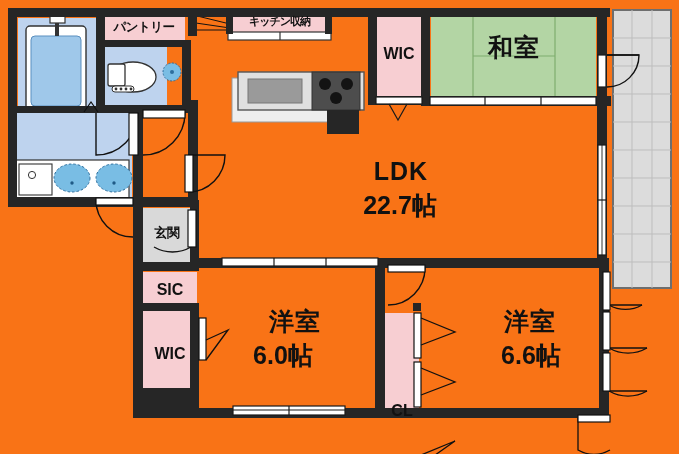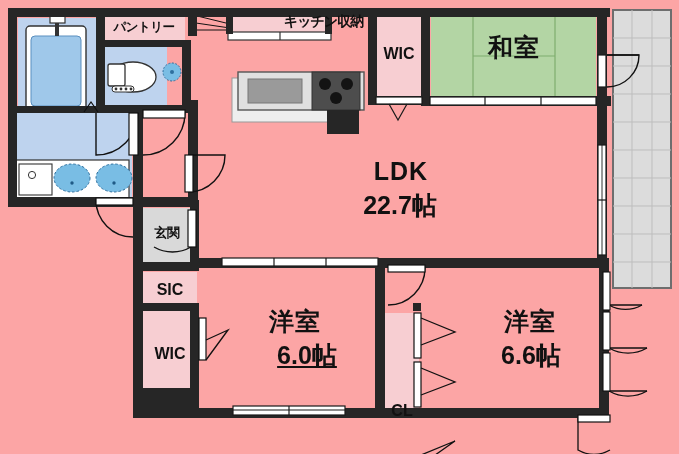--- a/index.html
+++ b/index.html
@@ -1,25 +1,25 @@
 <!DOCTYPE html>
 <html><head>
 <meta charset="utf-8">
 <style>
   html,body{margin:0;padding:0;background:#ffffff;}
   body{font-family:"Liberation Sans","DejaVu Sans",sans-serif;}
-  #plan{position:relative;width:679px;height:454px;background:#fca5a5;overflow:hidden;}
+  #plan{position:relative;width:679px;height:454px;background:#f97316;overflow:hidden;}
   #plan svg{position:absolute;left:0;top:0;}
   .lbl{position:absolute;font-weight:bold;color:#111111;white-space:nowrap;
        display:flex;align-items:center;justify-content:center;line-height:1.0;}
   .lbl-room-name{font-size:25px;letter-spacing:1px;}
   .lbl-room-area{font-size:25px;letter-spacing:0px;}
   .lbl-small{font-size:16px;font-weight:bold;}
   .lbl-jp-small{font-size:12.5px;font-weight:bold;letter-spacing:-0.5px;}
-  .lbl-jp-tiny{font-size:14px;font-weight:bold;letter-spacing:-1px;padding-left:44px;}
+  .lbl-jp-tiny{font-size:11px;font-weight:bold;letter-spacing:-1px;}
   .lbl-genkan{font-size:13px;font-weight:bold;letter-spacing:-0.5px;}
 </style>
 </head>
 <body>
 
 <div id="plan">
 
   <svg width="679" height="454" viewBox="0 0 679 454">
 
     <g>
@@ -272,20 +272,20 @@
   <div class="lbl lbl-room-name" style="left:346px;top:155px;width:110px;height:32px;">LDK</div>
   <div class="lbl lbl-room-area" style="left:330px;top:188px;width:140px;height:34px;">22.7帖</div>
 
   <div class="lbl lbl-genkan" style="left:143px;top:222px;width:48px;height:20px;">玄関</div>
 
   <div class="lbl lbl-small" style="left:142px;top:280px;width:56px;height:20px;">SIC</div>
 
   <div class="lbl lbl-small" style="left:142px;top:344px;width:56px;height:20px;">WIC</div>
 
   <div class="lbl lbl-room-name" style="left:245px;top:305px;width:100px;height:32px;">洋室</div>
-  <div class="lbl lbl-room-area" style="left:248px;top:338px;width:118px;height:34px;text-decoration:underline;">6.0帖</div>
+  <div class="lbl lbl-room-area" style="left:224px;top:338px;width:118px;height:34px;">6.0帖</div>
 
   <div class="lbl lbl-small" style="left:385px;top:356px;width:34px;height:20px;margin-top:45px;">CL</div>
 
   <div class="lbl lbl-room-name" style="left:480px;top:305px;width:100px;height:32px;">洋室</div>
   <div class="lbl lbl-room-area" style="left:472px;top:338px;width:118px;height:34px;">6.6帖</div>
 
 </div>
 
 </body></html>

